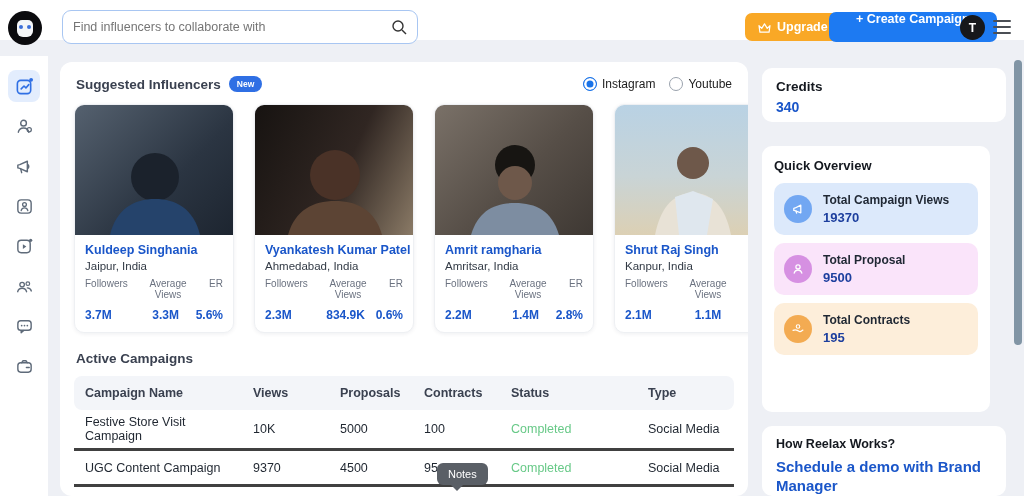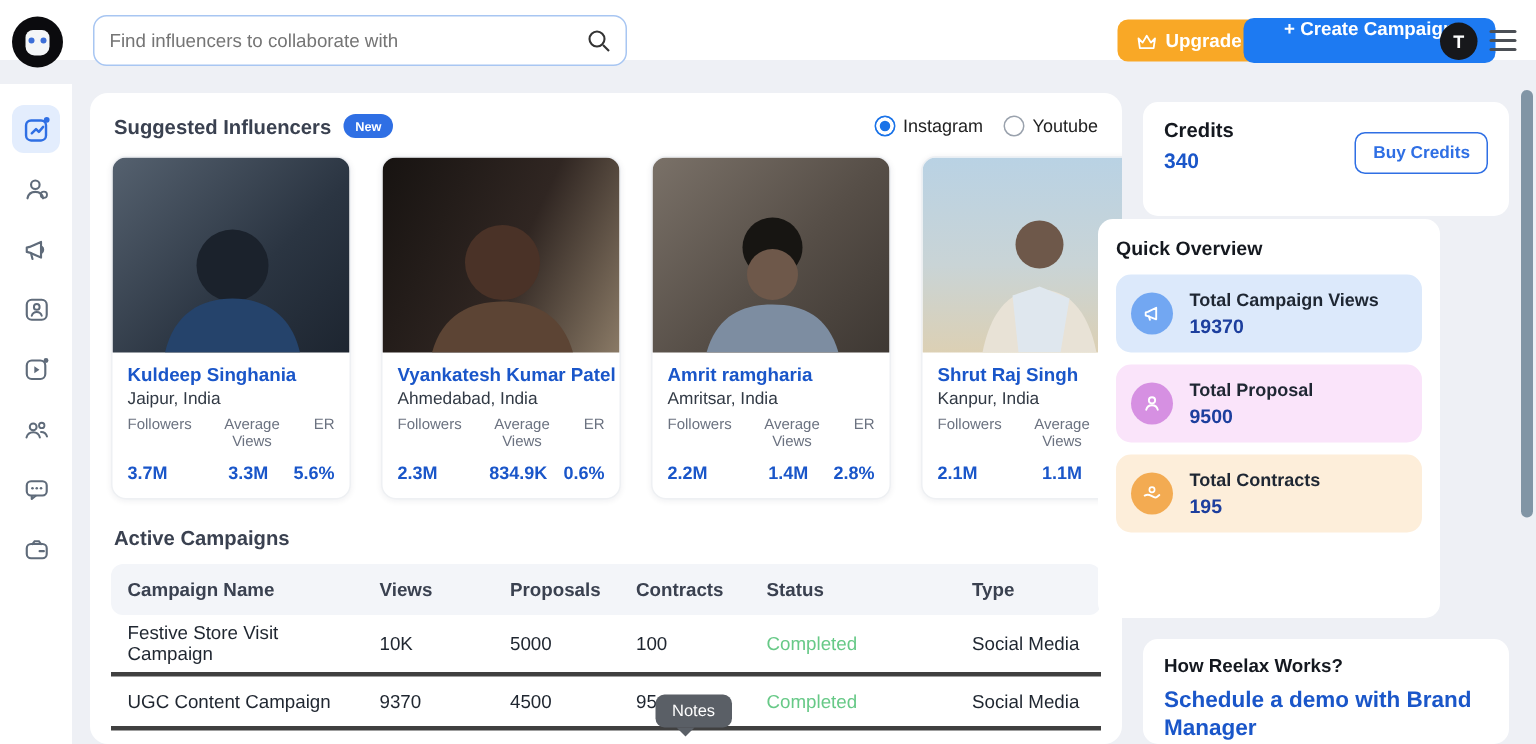--- a/index.html
+++ b/index.html
@@ -57,26 +57,26 @@
   .thead { display:flex; background:#f3f5f9; border-radius:8px; height:34px; align-items:center; font-size:12.5px; color:#3a4150; font-weight:bold; padding-left:11px; }
   .trow { display:flex; align-items:center; min-height:36px; font-size:12.5px; color:#1f2630; border-bottom:3px solid #404040; padding:5px 0 5px 11px; }
   .col-name { width:168px; padding-right:10px; } .col-views { width:87px; } .col-prop { width:84px; } .col-con { width:87px; } .col-status { width:137px; } .col-type { flex:1; }
   .status-done { color:#67c987; }
 
   
   .tooltip { position:absolute; left:437px; top:463px; background:#5a5f66; color:#fff; font-size:11px; padding:5px 11px; border-radius:6px; z-index:9; }
   .tooltip::after { content:""; position:absolute; left:14px; bottom:-6px; border:6px solid transparent; border-top-color:#5a5f66; border-bottom:0; }
 
   
-  .credits-card { position:absolute; left:762px; top:68px; width:244px; height:76px; background:#fff; border-radius:10px; padding:11px 14px; }
+  .credits-card { position:absolute; left:762px; top:68px; width:244px; height:54px; background:#fff; border-radius:10px; padding:11px 14px; }
   .credits-title { font-size:13.5px; font-weight:bold; color:#14181f; }
   .credits-val { font-size:14px; font-weight:bold; color:#1a56c9; margin-top:5px; }
   .btn-buy { position:absolute; right:14px; top:20px; background:#fff; border:1px solid #2f6fe4; color:#2f6fe4; font-size:11.5px; font-weight:bold; padding:7px 11px; border-radius:7px; cursor:pointer; font-family:"Liberation Sans",sans-serif; }
 
-  .overview-card { position:absolute; left:732px; top:146px; width:228px; height:266px; background:#fff; border-radius:10px; padding:12px 12px; }
+  .overview-card { position:absolute; left:762px; top:146px; width:228px; height:266px; background:#fff; border-radius:10px; padding:12px 12px; }
   .ov-title { font-size:13px; font-weight:bold; color:#14181f; margin-bottom:10px; }
   .tile { display:flex; align-items:center; gap:11px; border-radius:10px; padding:8px 10px; margin-bottom:8px; height:52px; }
   .tile-blue { background:#dce9fb; } .tile-pink { background:#fae4fa; } .tile-green { background:#d8f5e2; } .tile-orange { background:#fdeeda; }
   .tico { width:28px; height:28px; min-width:28px; border-radius:50%; display:flex; align-items:center; justify-content:center; }
   .ico-blue { background:#72a7f2; } .ico-pink { background:#d690e2; } .ico-green { background:#58c87a; } .ico-orange { background:#f3ab52; }
   .t-label { font-size:12px; font-weight:bold; color:#1f2733; }
   .t-val { font-size:13px; font-weight:bold; color:#1d3f9e; margin-top:3px; }
 
   .help-card { position:absolute; left:762px; top:426px; width:244px; height:70px; background:#fff; border-radius:10px; padding:11px 14px; }
   .help-title { font-size:12.5px; font-weight:bold; color:#14181f; }
@@ -317,21 +317,20 @@
       <span class="col-type">Social Media</span>
     </div>
   </div>
 </div>
 
 <div class="tooltip">Notes</div>
 
 <div class="credits-card">
   <div class="credits-title">Credits</div>
   <div class="credits-val">340</div>
-  <button class="btn-buy">Buy Credits</button>
 </div>
 
 <div class="overview-card">
   <div class="ov-title">Quick Overview</div>
 
   <div class="tile tile-blue">
     <span class="tico ico-blue">
       <svg width="14" height="14" viewBox="0 0 20 20">
           <path d="M4 9v3l2 .5 8 3V4.5L6 8.5z" fill="none" stroke="#fff" stroke-width="1.8" stroke-linejoin="round"></path>
           <path d="M7 12.5l1 3.5" stroke="#fff" stroke-width="1.8" stroke-linecap="round"></path>

